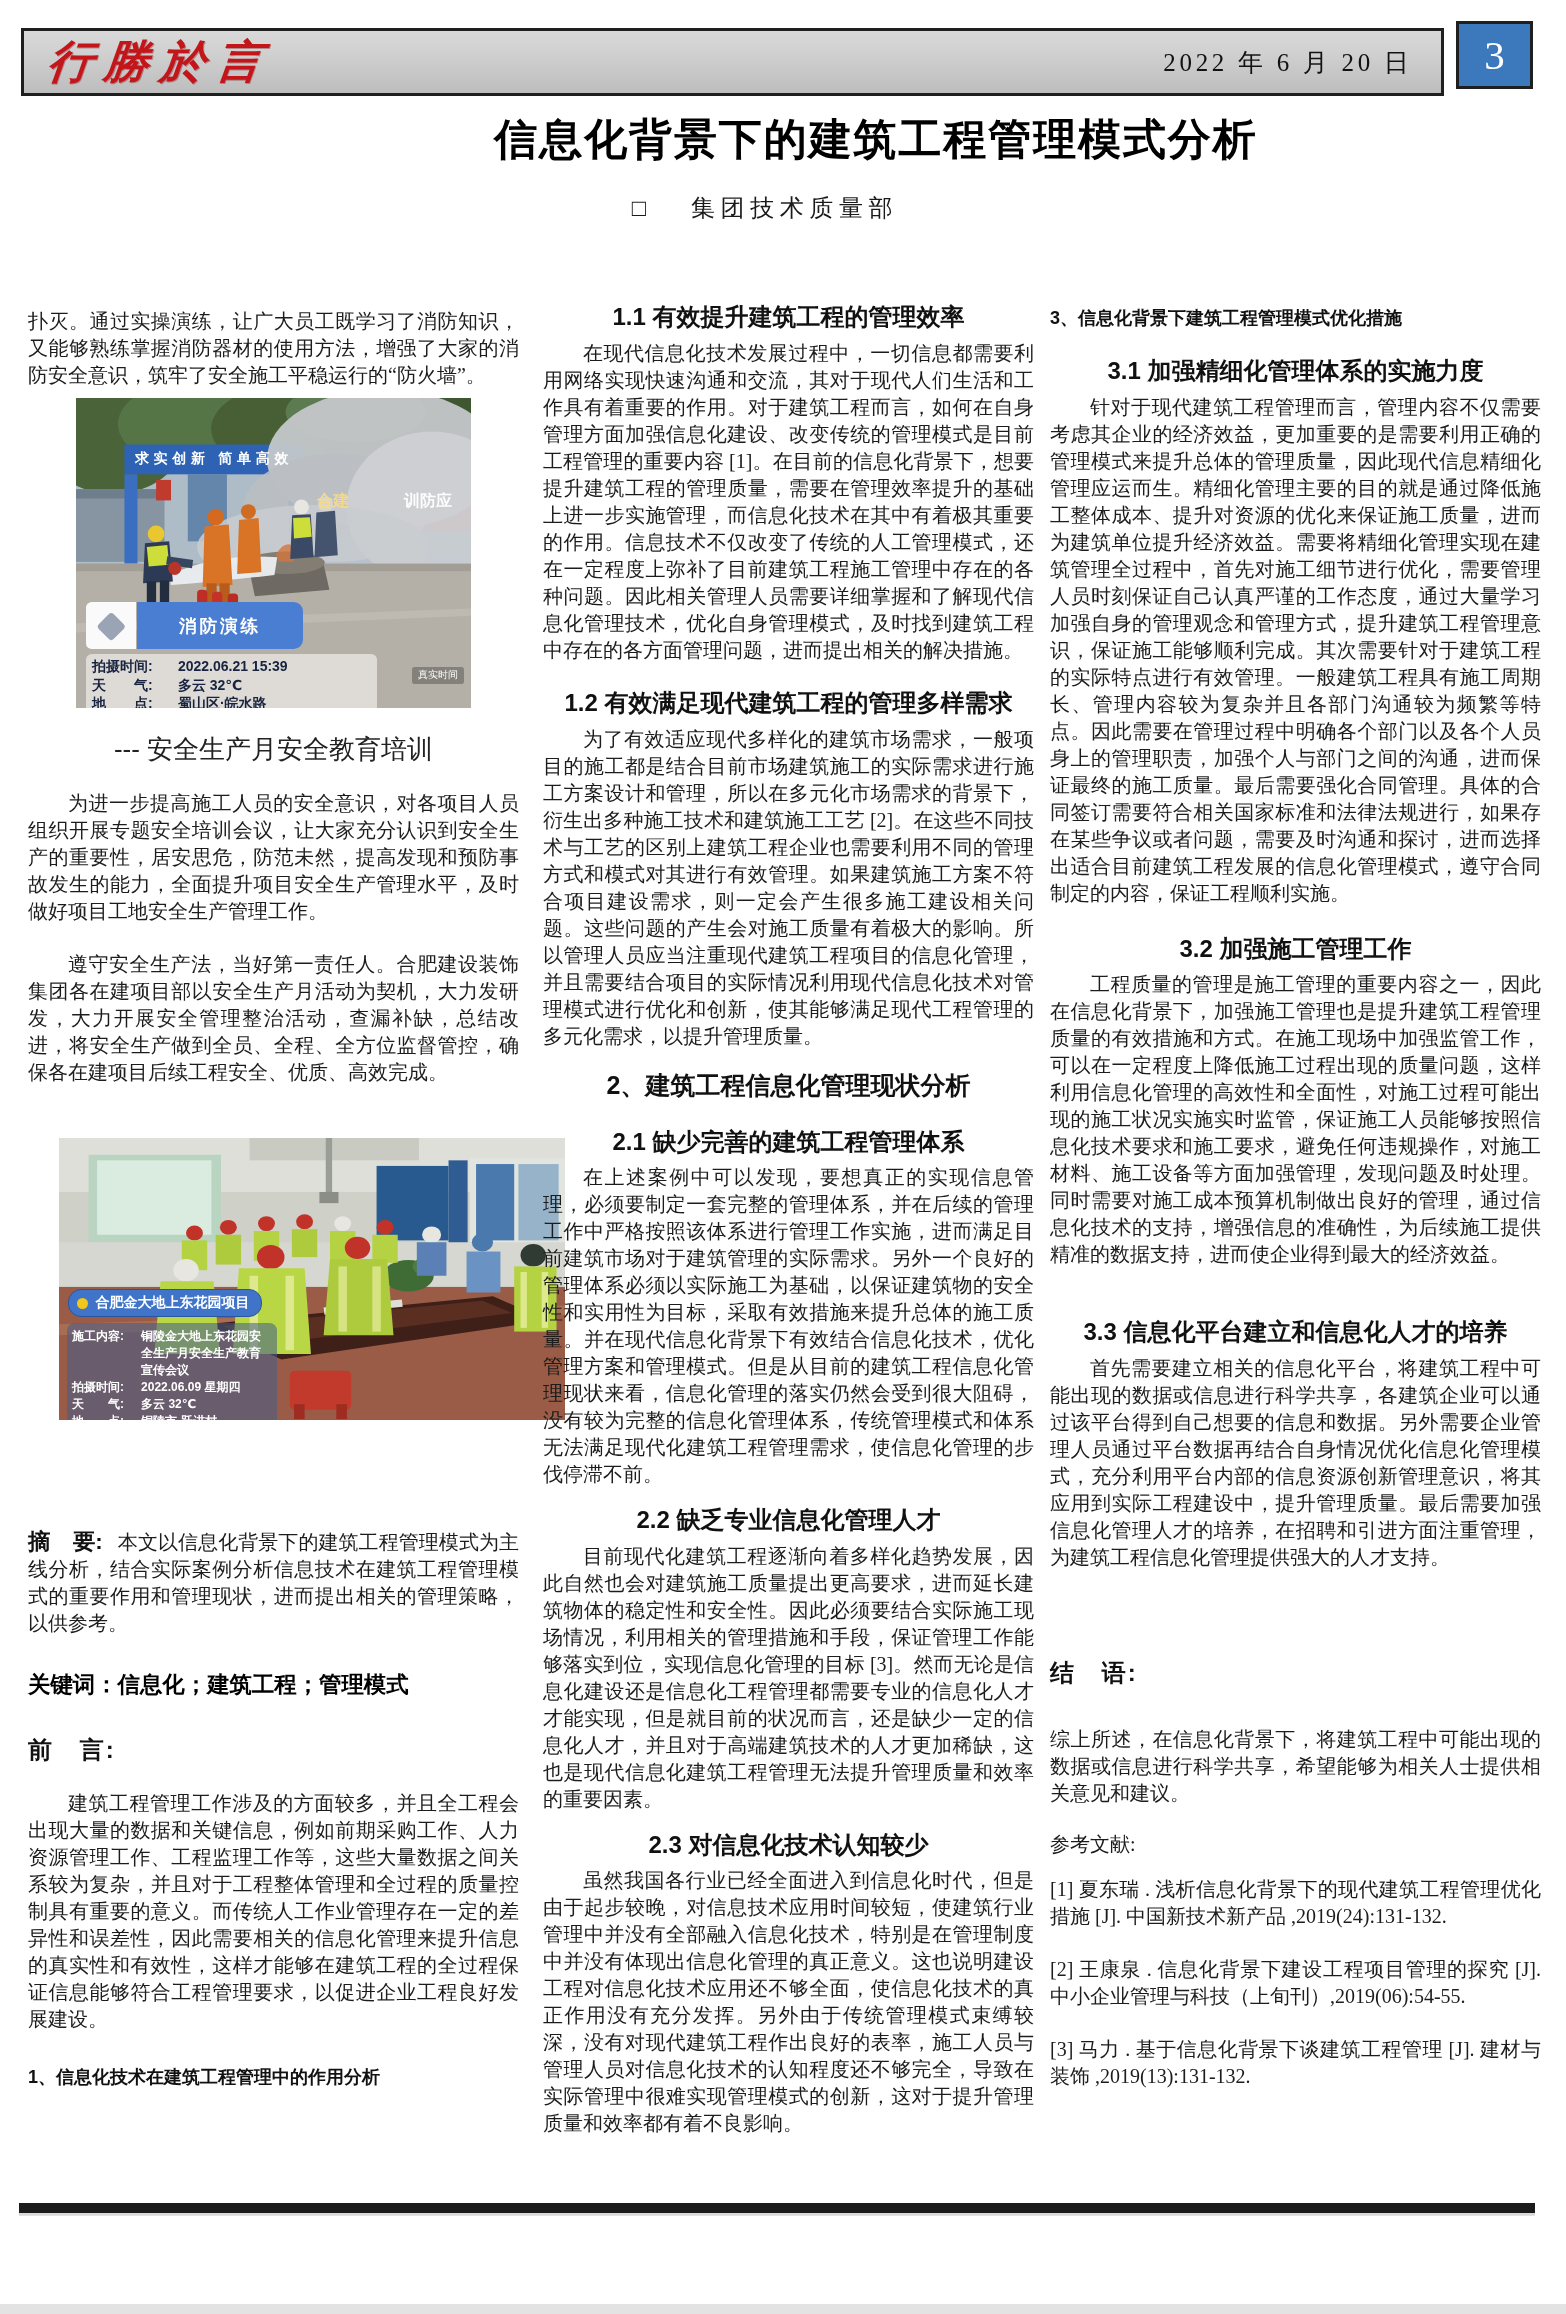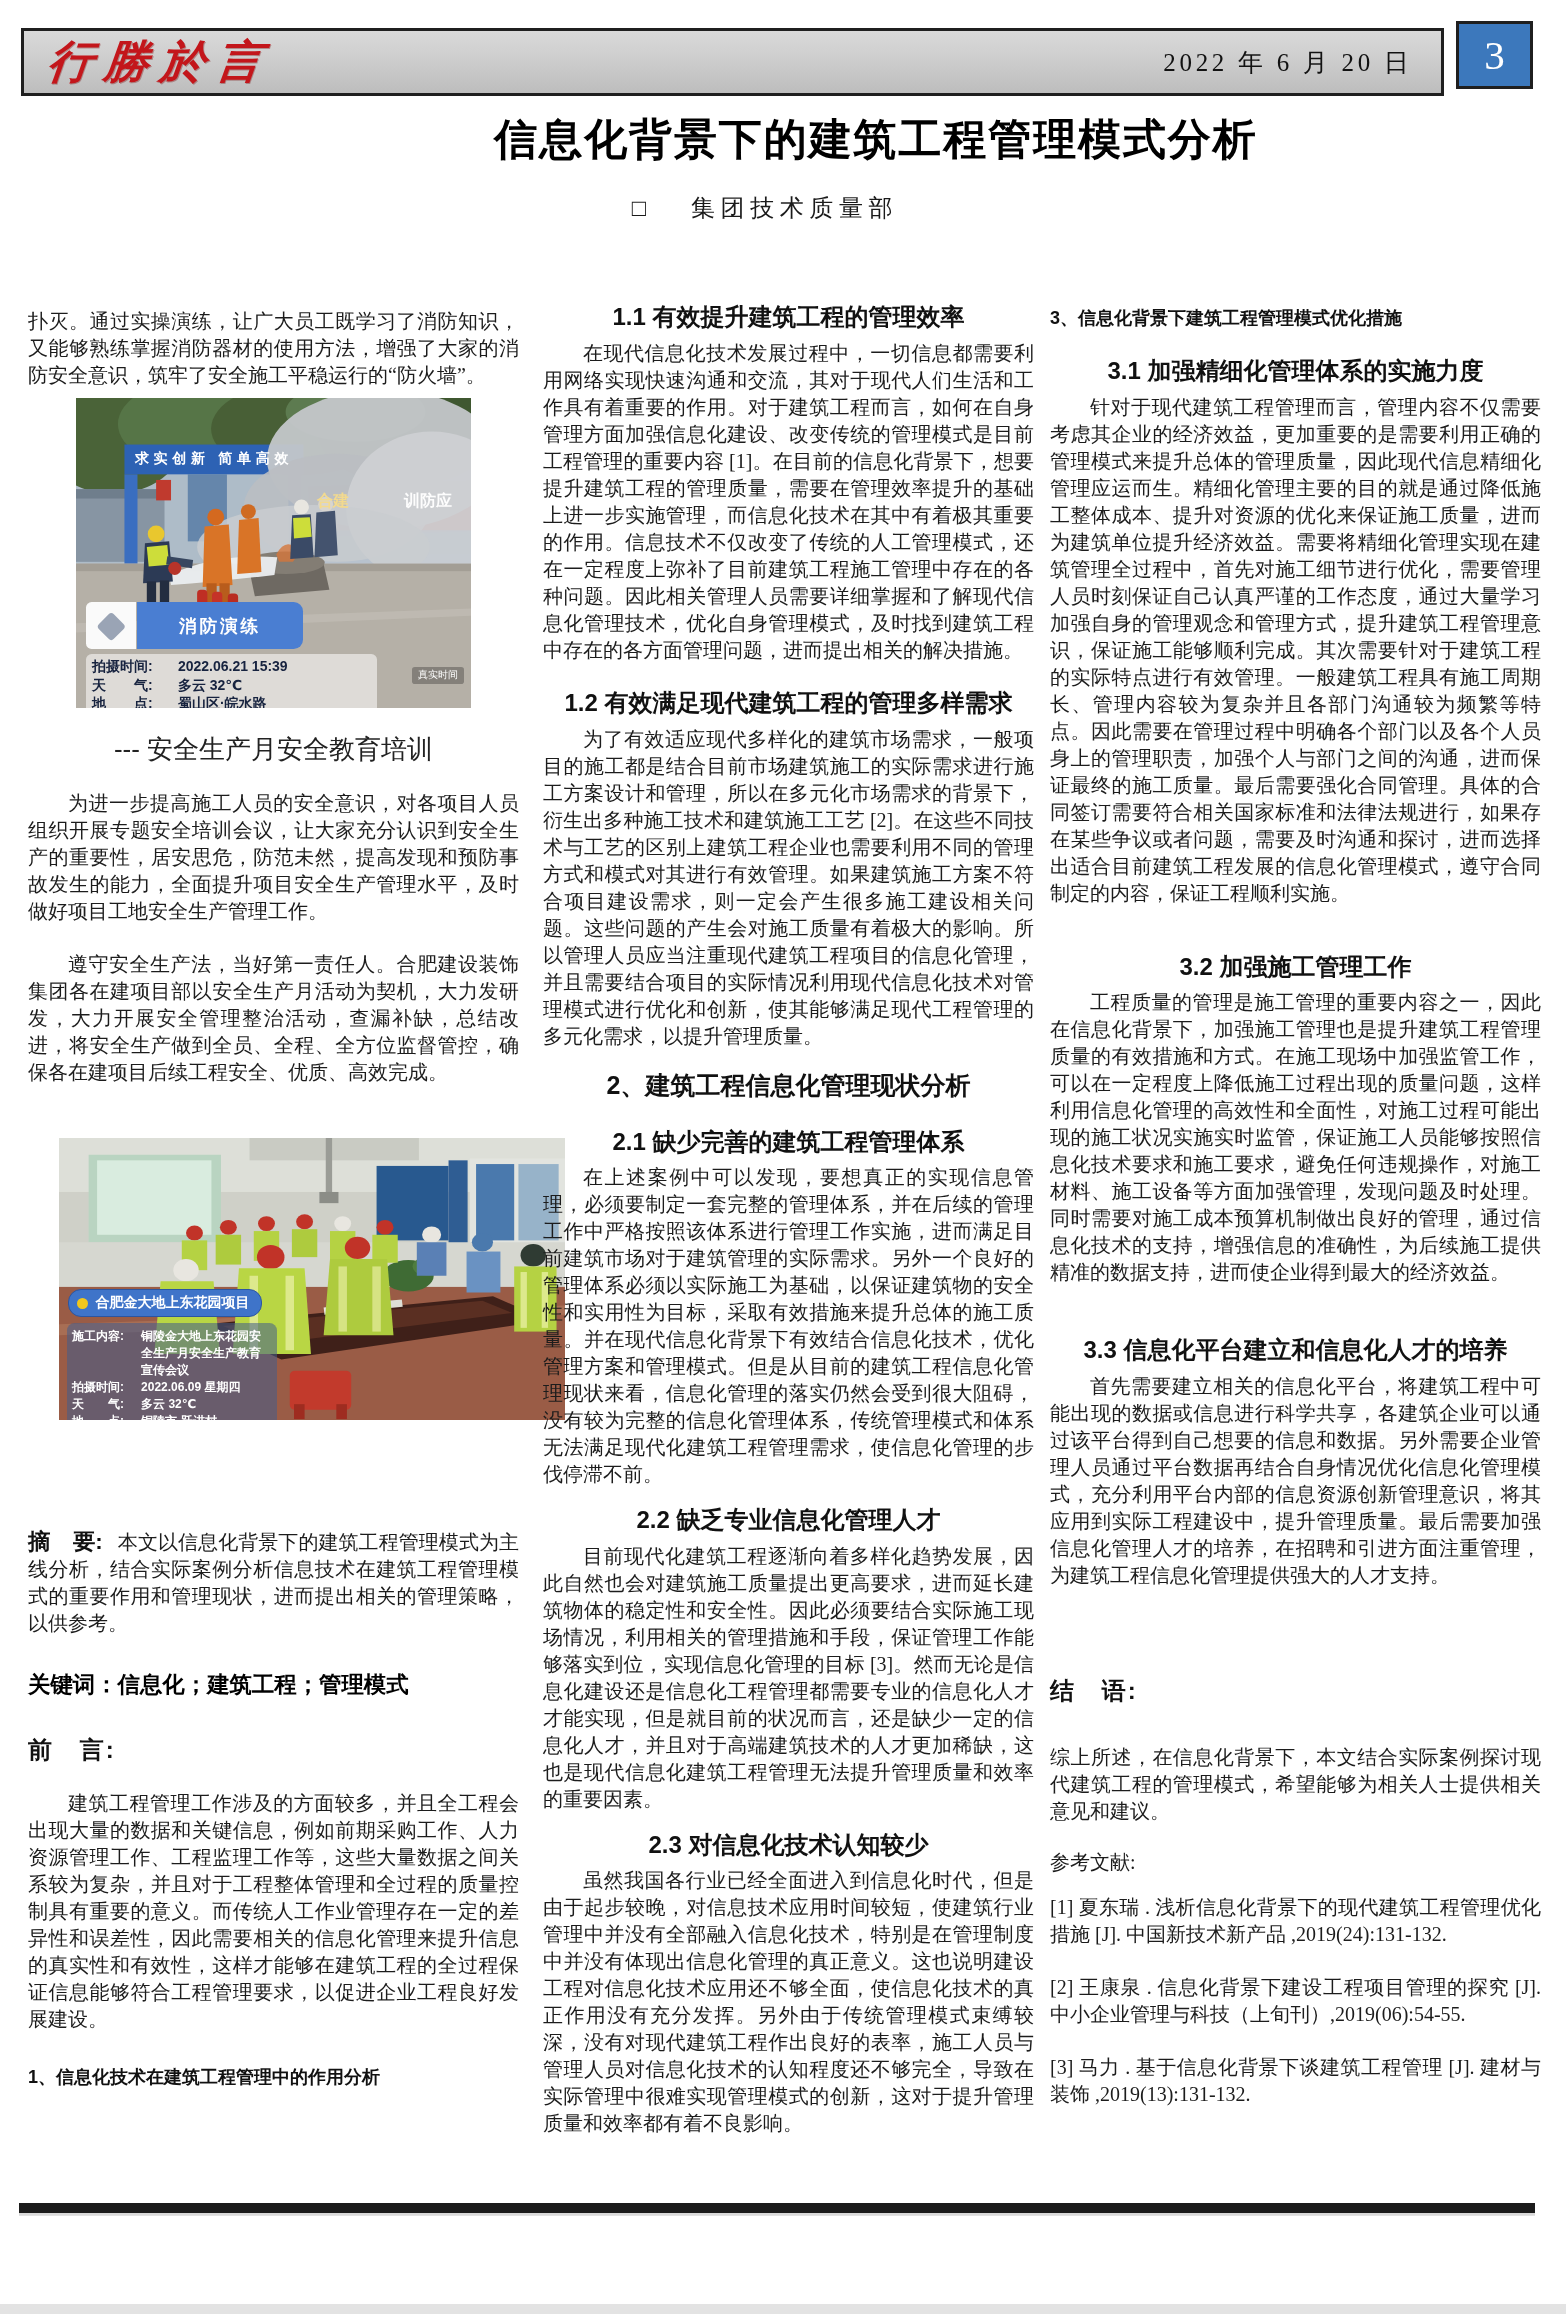--- a/index.html
+++ b/index.html
@@ -287,26 +287,26 @@
     <h3 class="h-center" style="margin-top:15px;">2.2 缺乏专业信息化管理人才</h3>
     <p class="body indent" style="margin-top:5.6px;">目前现代化建筑工程逐渐向着多样化趋势发展，因此自然也会对建筑施工质量提出更高要求，进而延长建筑物体的稳定性和安全性。因此必须要结合实际施工现场情况，利用相关的管理措施和手段，保证管理工作能够落实到位，实现信息化管理的目标 [3]。然而无论是信息化建设还是信息化工程管理都需要专业的信息化人才才能实现，但是就目前的状况而言，还是缺少一定的信息化人才，并且对于高端建筑技术的人才更加稀缺，这也是现代信息化建筑工程管理无法提升管理质量和效率的重要因素。</p>
     <h3 class="h-center" style="margin-top:15px;">2.3 对信息化技术认知较少</h3>
     <p class="body indent" style="margin-top:5.6px;">虽然我国各行业已经全面进入到信息化时代，但是由于起步较晚，对信息技术应用时间较短，使建筑行业管理中并没有全部融入信息化技术，特别是在管理制度中并没有体现出信息化管理的真正意义。这也说明建设工程对信息化技术应用还不够全面，使信息化技术的真正作用没有充分发挥。另外由于传统管理模式束缚较深，没有对现代建筑工程作出良好的表率，施工人员与管理人员对信息化技术的认知程度还不够完全，导致在实际管理中很难实现管理模式的创新，这对于提升管理质量和效率都有着不良影响。</p>
   </section>
 
   <section class="col" id="col-right">
     <h2 class="h-left">3、信息化背景下建筑工程管理模式优化措施</h2>
     <h3 class="h-center" style="margin-top:17px;">3.1 加强精细化管理体系的实施力度</h3>
     <p class="body indent" style="margin-top:5.6px;">针对于现代建筑工程管理而言，管理内容不仅需要考虑其企业的经济效益，更加重要的是需要利用正确的管理模式来提升总体的管理质量，因此现代信息精细化管理应运而生。精细化管理主要的目的就是通过降低施工整体成本、提升对资源的优化来保证施工质量，进而为建筑单位提升经济效益。需要将精细化管理实现在建筑管理全过程中，首先对施工细节进行优化，需要管理人员时刻保证自己认真严谨的工作态度，通过大量学习加强自身的管理观念和管理方式，提升建筑工程管理意识，保证施工能够顺利完成。其次需要针对于建筑工程的实际特点进行有效管理。一般建筑工程具有施工周期长、管理内容较为复杂并且各部门沟通较为频繁等特点。因此需要在管理过程中明确各个部门以及各个人员身上的管理职责，加强个人与部门之间的沟通，进而保证最终的施工质量。最后需要强化合同管理。具体的合同签订需要符合相关国家标准和法律法规进行，如果存在某些争议或者问题，需要及时沟通和探讨，进而选择出适合目前建筑工程发展的信息化管理模式，遵守合同制定的内容，保证工程顺利实施。</p>
-    <h3 class="h-center" style="margin-top:43px;">3.2 加强施工管理工作</h3>
+    <h3 class="h-center" style="margin-top:25px;">3.2 加强施工管理工作</h3>
     <p class="body indent" style="margin-top:5.6px;">工程质量的管理是施工管理的重要内容之一，因此在信息化背景下，加强施工管理也是提升建筑工程管理质量的有效措施和方式。在施工现场中加强监管工作，可以在一定程度上降低施工过程出现的质量问题，这样利用信息化管理的高效性和全面性，对施工过程可能出现的施工状况实施实时监管，保证施工人员能够按照信息化技术要求和施工要求，避免任何违规操作，对施工材料、施工设备等方面加强管理，发现问题及时处理。同时需要对施工成本预算机制做出良好的管理，通过信息化技术的支持，增强信息的准确性，为后续施工提供精准的数据支持，进而使企业得到最大的经济效益。</p>
     <h3 class="h-center" style="margin-top:47px;">3.3 信息化平台建立和信息化人才的培养</h3>
     <p class="body indent" style="margin-top:5.6px;">首先需要建立相关的信息化平台，将建筑工程中可能出现的数据或信息进行科学共享，各建筑企业可以通过该平台得到自己想要的信息和数据。另外需要企业管理人员通过平台数据再结合自身情况优化信息化管理模式，充分利用平台内部的信息资源创新管理意识，将其应用到实际工程建设中，提升管理质量。最后需要加强信息化管理人才的培养，在招聘和引进方面注重管理，为建筑工程信息化管理提供强大的人才支持。</p>
     <p class="label-sans" style="margin-top:86px;">结　语:</p>
-    <p class="body" style="margin-top:37px;">综上所述，在信息化背景下，本文结合实际案例探讨现代建筑工程的管理模式，希望能够为相关人士提供相关意见和建议。</p>
+    <p class="body" style="margin-top:37px;">综上所述，在信息化背景下，将建筑工程中可能出现的数据或信息进行科学共享，希望能够为相关人士提供相关意见和建议。</p>
     <p class="body" style="margin-top:24px;">参考文献:</p>
     <p class="body" style="margin-top:18.6px;">[1] 夏东瑞 . 浅析信息化背景下的现代建筑工程管理优化措施 [J]. 中国新技术新产品 ,2019(24):131-132.</p>
     <p class="body" style="margin-top:26px;">[2] 王康泉 . 信息化背景下建设工程项目管理的探究 [J]. 中小企业管理与科技（上旬刊）,2019(06):54-55.</p>
     <p class="body" style="margin-top:26px;">[3] 马力 . 基于信息化背景下谈建筑工程管理 [J]. 建材与装饰 ,2019(13):131-132.</p>
   </section>
 
   <div class="divider-bar"></div>
   <div class="footer-strip"></div>
 </div>
 

